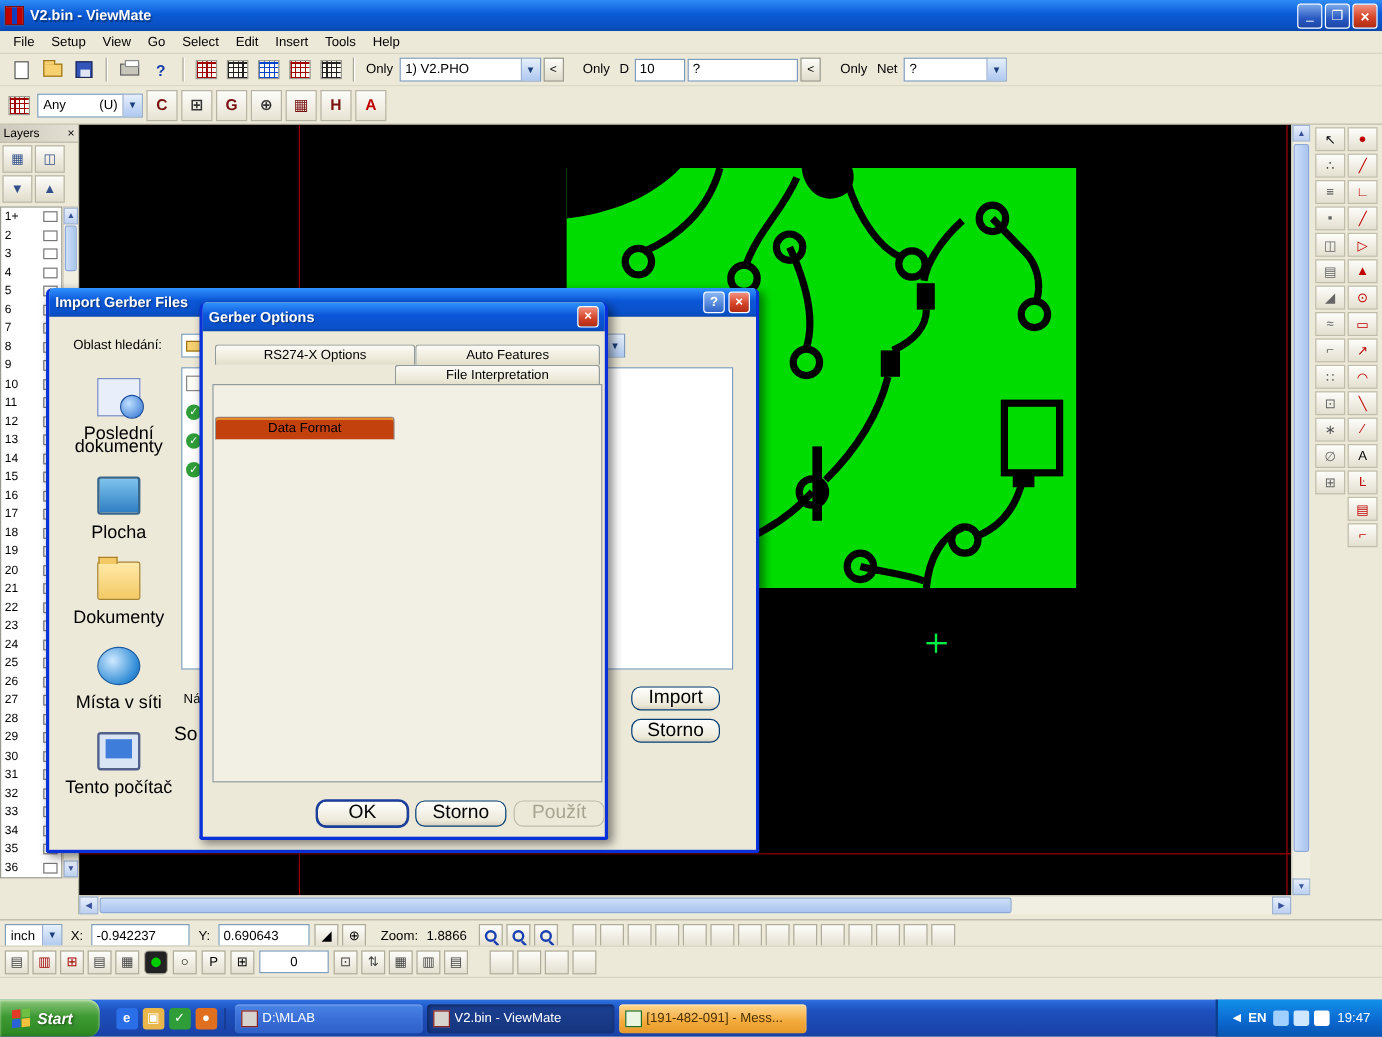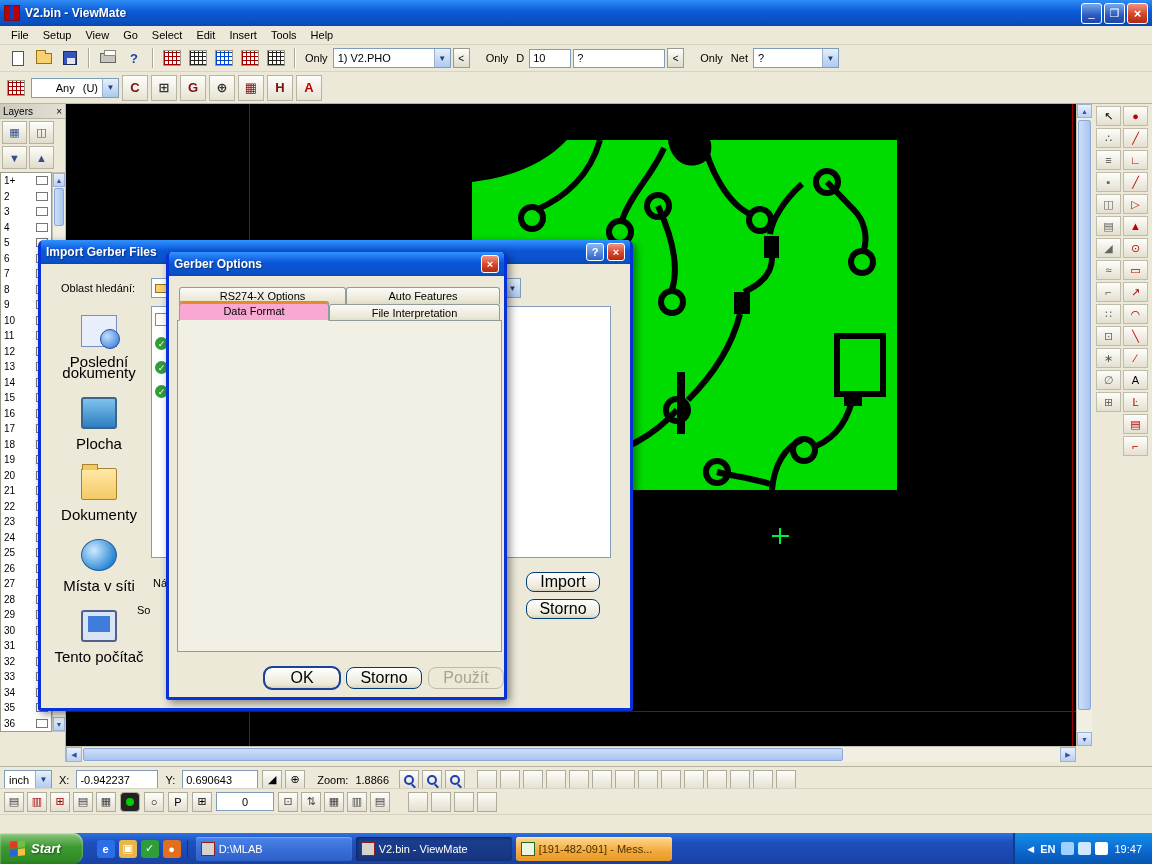--- a/index.html
+++ b/index.html
@@ -21,21 +21,21 @@
 
   
   #menubar{position:absolute;left:0;top:26px;width:1152px;height:19px;background:#ece9d8;
     display:flex;align-items:center;padding-left:4px;border-bottom:1px solid #d8d4c4;}
   .menu-item{font-size:11px;padding:2px 7px;color:#000;}
 
   
   #toolbar1{position:absolute;left:0;top:45px;width:1152px;height:27px;background:#ece9d8;
     display:flex;align-items:center;gap:2px;padding-left:6px;border-bottom:1px solid #d8d4c4;}
   #toolbar2{position:absolute;left:0;top:72px;width:1152px;height:32px;background:#ece9d8;
-    display:flex;align-items:center;gap:3px;padding-left:4px;border-bottom:1px solid #b8b4a4;text-align:right;}
+    display:flex;align-items:center;gap:3px;padding-left:4px;border-bottom:1px solid #b8b4a4;}
   .tbtn{width:24px;height:22px;display:inline-flex;align-items:center;justify-content:center;
     border:1px solid transparent;font-size:13px;}
   .tbtn.tb2{width:26px;height:26px;border:1px solid #b8b4a4;background:linear-gradient(#fdfdfa,#e7e3d3);font-weight:bold;}
   .tsep{width:2px;height:20px;border-left:1px solid #aaa79a;border-right:1px solid #fff;margin:0 4px;}
   .ic-page{width:12px;height:15px;background:#fff;border:1px solid #555;}
   .ic-folder{width:16px;height:11px;background:#f7d070;border:1px solid #9a7318;position:relative;}
   .ic-folder::before{content:"";position:absolute;top:-4px;left:-1px;width:8px;height:3px;background:#f7d070;border:1px solid #9a7318;border-bottom:none;}
   .ic-floppy{width:14px;height:14px;background:#3355bb;border:1px solid #202a50;position:relative;}
   .ic-floppy::before{content:"";position:absolute;left:3px;bottom:0;width:8px;height:6px;background:#dfe5f5;}
   .ic-printer{width:16px;height:10px;background:#c8c5ba;border:1px solid #666;position:relative;}
@@ -169,27 +169,27 @@
   .pl-ic[data-type="computer"]::before{content:"";position:absolute;inset:4px 5px 8px 5px;background:#3f7ddb;}
   .pl-ic[data-type="network"]{border-radius:50%;background:radial-gradient(circle at 35% 35%,#cfe9ff,#2f8bd6 70%,#1b5c9e);border:1px solid #1b5c9e;}
   .pl-label{font-size:15px;line-height:11px;margin-top:9px;}
   #imp-filelist{position:absolute;left:110px;top:66px;width:460px;height:252px;background:#fff;border:1px solid #7f9db9;}
   .fl-ic{position:absolute;left:3px;width:13px;height:13px;font-size:10px;display:flex;align-items:center;justify-content:center;}
   .fl-doc{border:1px solid #888;background:#fdfdf5;}
   .fl-check{border-radius:50%;background:#2f9e38;color:#fff;font-size:9px;font-weight:bold;}
   #imp-import-btn{position:absolute;left:485px;top:332px;}
   #imp-cancel-btn{position:absolute;left:485px;top:359px;}
   #imp-fn{position:absolute;left:112px;top:337px;font-size:11px;}
-  #imp-ft{position:absolute;left:96px;top:364px;font-size:11px;}
+  #imp-ft{position:absolute;left:104px;top:364px;font-size:16px;}
 
   
   .tab{position:absolute;height:17px;background:linear-gradient(#fbfaf6,#ece9d8 70%,#e0dcc8);border:1px solid #919b9c;
     border-bottom:none;border-radius:3px 3px 0 0;font-size:11px;display:flex;align-items:center;justify-content:center;}
-  .tab.active{height:20px;background:#f9a8d4;z-index:3;border-bottom:1px solid #f2f0e4;
-    box-shadow:inset 0 2px 0 #e68b2c;font-weight:normal;}
+  .tab.active{height:20px;background:#c2410c;z-index:3;border-bottom:1px solid #f2f0e4;
+    box-shadow:inset 0 2px 0 #e68b2c;font-weight:normal;margin-top:46px;}
   #gerber-pane{position:absolute;left:8px;top:68px;width:325px;height:332px;border:1px solid #919b9c;background:#f2f0e4;z-index:2;}
   .dec-label{position:absolute;width:120px;text-align:right;font-size:11px;}
   .dec-combo{position:absolute;width:46px;height:19px;}
   #gerber-groups{position:absolute;left:30px;top:130px;width:222px;}
   .groupbox{position:relative;border:1px solid #d0ccb8;border-radius:4px;height:38px;margin-bottom:11px;
     box-shadow:inset 1px 1px 0 #fff;}
   .group-label{position:absolute;top:-7px;left:8px;background:#f2f0e4;padding:0 3px;font-size:11px;}
   .radio-row{display:flex;align-items:center;padding:13px 0 0 10px;}
   .radio-opt{display:inline-flex;align-items:center;gap:4px;width:85px;}
   .radio-row.three .radio-opt{width:auto;margin-right:13px;}

